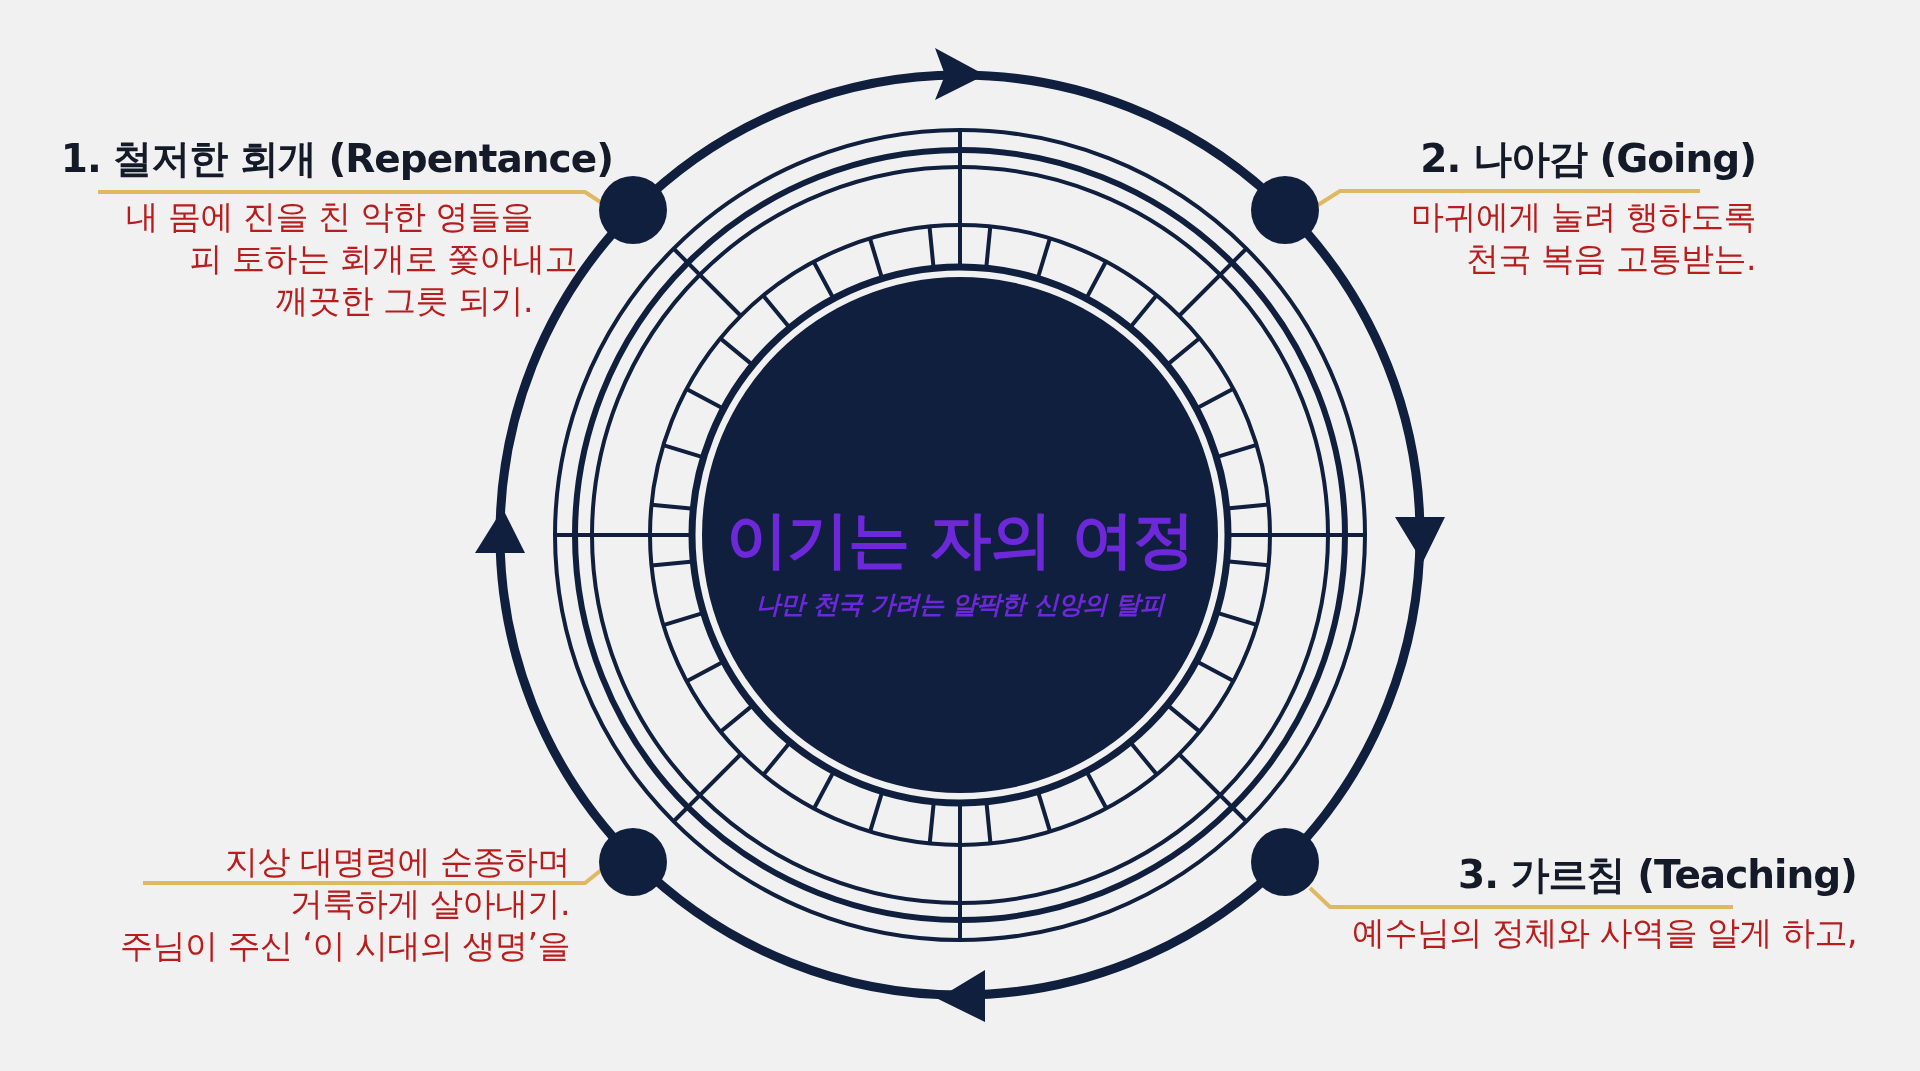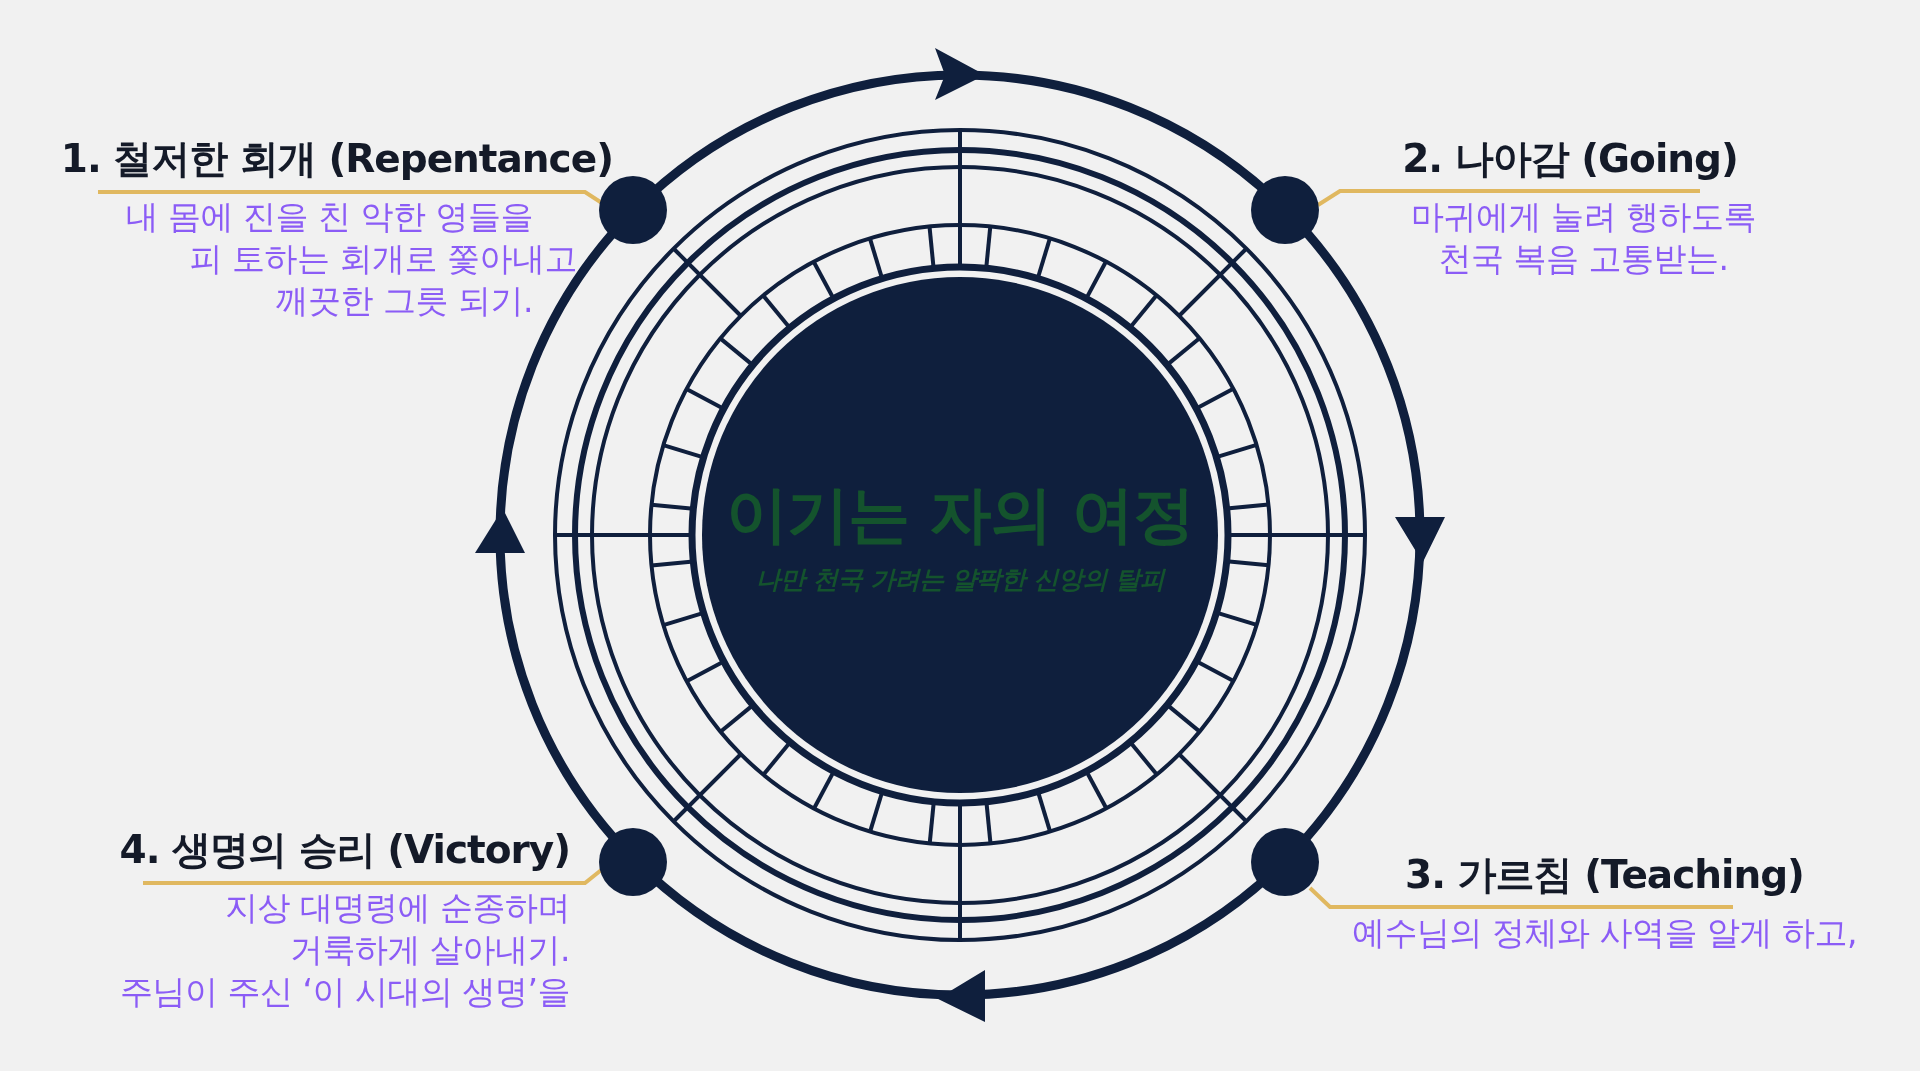--- a/index.html
+++ b/index.html
@@ -10,28 +10,28 @@
     color:#141a28;
     position:relative;
   }
   #diagram { position:absolute; left:0; top:0; }
   .step { position:absolute; }
   .step-title {
     font-weight:bold; font-size:39px; letter-spacing:-1px;
     color:#141a28; white-space:nowrap; line-height:46px;
   }
   .step-desc {
-    font-size:33px; line-height:42px; color:#8b5cf6; letter-spacing:-0.5px;
+    font-size:33px; line-height:42px; color:#b91c1c; letter-spacing:-0.5px;
     white-space:nowrap;
   }
   .right-align { text-align:right; }
-  .left-align { text-align:center; }
+  .left-align { text-align:right; }
   .center-title {
     position:absolute; left:705px; width:510px; text-align:center;
-    color:#14532d; font-weight:bold;
+    color:#6d28d9; font-weight:bold;margin-top:25px;
   }
   #ct-main { top:480px; font-size:62px; letter-spacing:-1px; line-height:70px; }
   #ct-sub { top:563px; font-size:25px; letter-spacing:-0.5px; line-height:34px;font-style:italic; }
 </style>
 </head>
 <body>
 
 <svg id="diagram" width="1920" height="1071" viewBox="0 0 1920 1071" xmlns="http://www.w3.org/2000/svg">
   <defs>
     <clipPath id="segClip">
@@ -144,18 +144,17 @@
   <div class="step-desc" style="margin-left:27px">천국 복음 고통받는.</div>
 </div>
 
 <div class="step left-align" style="left:1352px; top:852px;">
   <div class="step-title">3. 가르침 (Teaching)</div>
   <div style="height:14px"></div>
   <div class="step-desc">예수님의 정체와 사역을 알게 하고,</div>
 </div>
 
 <div class="step right-align" style="right:1350px; top:827px;">
-  <div class="step-title">4. 생명의 승리 (Victory)</div>
   <div style="height:14px"></div>
   <div class="step-desc">지상 대명령에 순종하며</div>
   <div class="step-desc">거룩하게 살아내기.</div>
   <div class="step-desc">주님이 주신 ‘이 시대의 생명’을</div>
 </div>
 
 </body></html>

